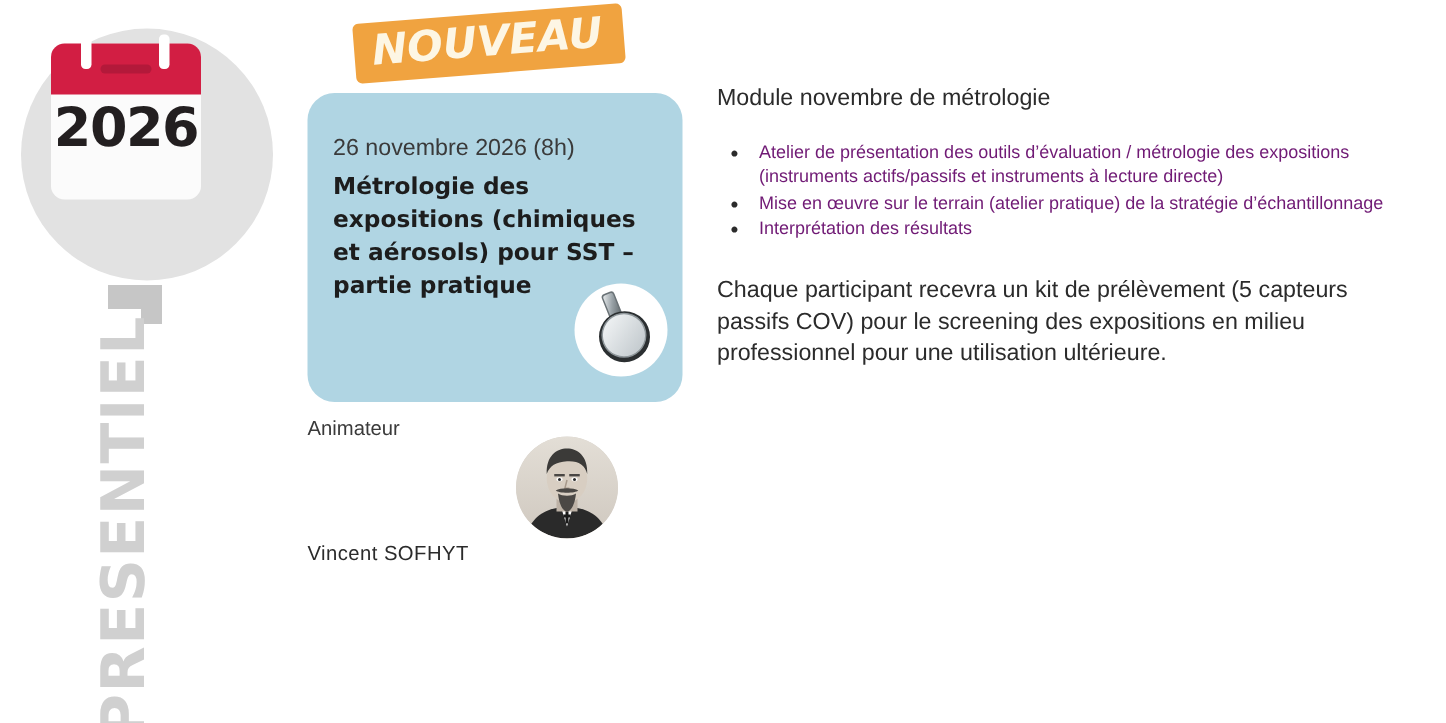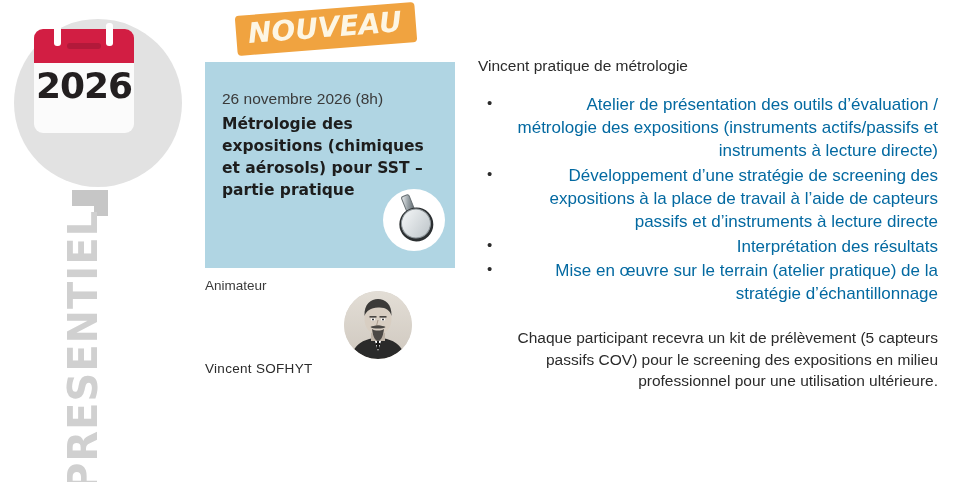--- a/index.html
+++ b/index.html
@@ -131,20 +131,21 @@
     white-space: nowrap;
     line-height: 1;
   }
 
   #session-card {
     position: absolute;
     left: 5px; top: 62px;
     width: 250px; height: 206px;
     background: #b0d5e3;
     z-index: 1;
+    border-radius: 18px;
   }
   #session-date {
     position: absolute;
     left: 17px; top: 28px;
     font-size: 15.5px;
     color: #3a3a3a;
     white-space: nowrap;
   }
   #session-title {
     position: absolute;
@@ -211,39 +212,37 @@
     line-height: 1.35;
   }
   #module-bullets {
     list-style: none;
     margin: 0 0 0 0;
     padding: 0;
   }
   #module-bullets li {
     position: relative;
     padding-left: 28px;
-    font-size: 17px;
+    font-size: 12px;
     line-height: 1.37;
-    color: #0369a1;
+    color: #701a75;
     margin-bottom: 1px;
-    text-align: right;
   }
   #module-bullets li::before {
     content: "\2022";
     position: absolute;
     left: 9px; top: 0;
     font-size: 15px;
     color: #2b2b2b;
   }
   #module-footnote {
     margin-top: 22px;
     font-size: 15.5px;
     line-height: 1.37;
     color: #2b2b2b;
-    text-align: right;
   }
 </style>
 </head>
 <body>
 
 <div id="left-rail">
 
   <div id="calendar-badge"></div>
 
   <div id="calendar-icon">
@@ -334,23 +333,22 @@
         <path d="M26.5 36 C29.5 34 38.5 34 41.5 36 C39.5 38 28.5 38 26.5 36 Z" fill="#4b4845"></path>
         <path d="M28 38 C29 47 32 50 34 50 C36 50 39 47 40 38 C37 40 31 40 28 38 Z" fill="#4b4845"></path>
       </g>
     </svg>
   </div>
 
   <div id="trainer-name">Vincent SOFHYT</div>
 </div>
 
 <div id="right-col">
-  <p id="module-heading">Vincent pratique de métrologie</p>
+  <p id="module-heading">Module novembre de métrologie</p>
 
   <ul id="module-bullets">
     <li>Atelier de présentation des outils d’évaluation / métrologie des expositions (instruments actifs/passifs et instruments à lecture directe)</li>
-    <li>Développement d’une stratégie de screening des expositions à la place de travail à l’aide de capteurs passifs et d’instruments à lecture directe</li>
+    <li>Mise en œuvre sur le terrain (atelier pratique) de la stratégie d’échantillonnage</li>
     <li>Interprétation des résultats</li>
-    <li>Mise en œuvre sur le terrain (atelier pratique) de la stratégie d’échantillonnage</li>
   </ul>
 
   <p id="module-footnote">Chaque participant recevra un kit de prélèvement (5 capteurs passifs COV) pour le screening des expositions en milieu professionnel pour une utilisation ultérieure.</p>
 </div>
 
 </body></html>

